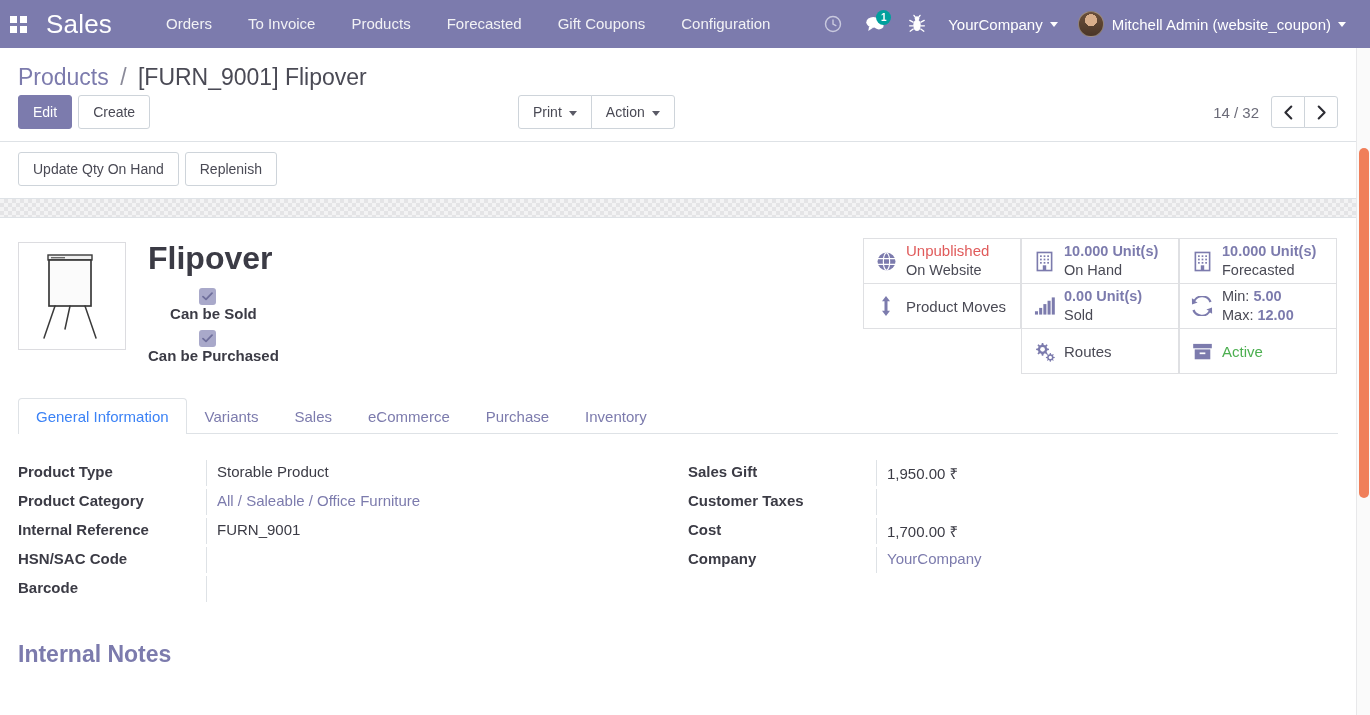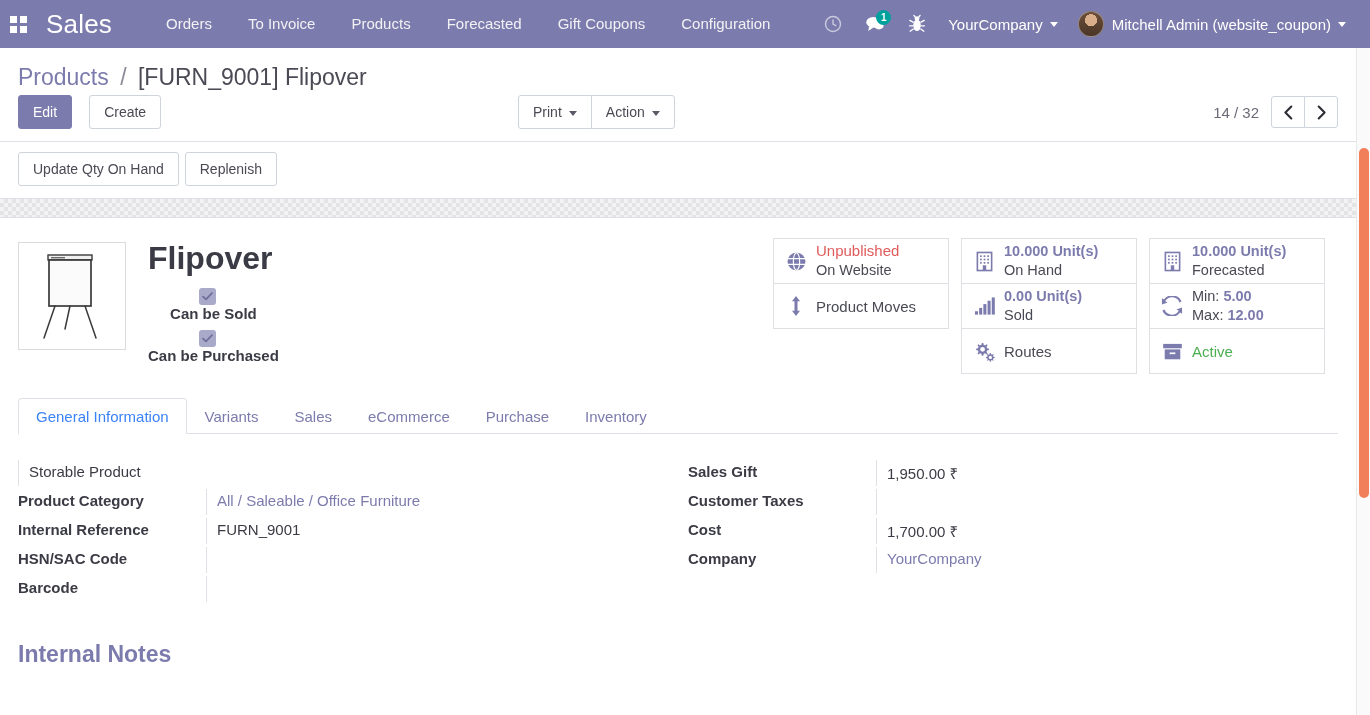--- a/index.html
+++ b/index.html
@@ -114,21 +114,20 @@
   }
   .breadcrumb .bc-link { color: #7C7BAD; cursor: pointer; }
   .breadcrumb .bc-sep { color: #8a8a99; margin: 0 5px; }
   .breadcrumb .bc-current { color: #4a4a55; }
 
   .cp-row {
     display: flex;
     align-items: center;
     padding-bottom: 12px;
     position: relative;
-    gap: 11px;
   }
   .btn {
     font-family: "Liberation Sans", sans-serif;
     font-size: 14px;
     padding: 6px 14px;
     border-radius: 3px;
     border: 1px solid #ced4da;
     background: #ffffff;
     color: #4a4a55;
     cursor: pointer;
@@ -241,24 +240,24 @@
   .stat-area {
     margin-left: auto;
     display: flex;
     flex-direction: column;
     align-items: flex-end;
     padding-top: 1px;
   }
   .stat-grid { display: flex; flex-direction: column; align-items: flex-end; }
   .stat-row { display: flex; }
   .stat-btn {
-    width: 176px;
+    width: 158px;
     height: 46px;
     border: 1px solid #dfe0e3;
-    margin: -1px 13px 0 -1px;
+    margin: -1px 1px 0 -1px;
     display: flex;
     align-items: center;
     padding: 0 6px 0 9px;
     background: #ffffff;
     cursor: pointer;
   }
   .stat-btn.empty { border: none; background: transparent; cursor: default; }
   .stat-ico {
     width: 26px;
     flex: none;
@@ -670,20 +669,21 @@
     <div class="tab">Sales</div>
     <div class="tab">eCommerce</div>
     <div class="tab">Purchase</div>
     <div class="tab">Inventory</div>
   </div>
 
   <div class="form-wrap">
 
     <div class="form-col">
       <div class="f-row">
+        <div class="f-label">Product Type</div>
         <div class="f-val">Storable Product</div>
       </div>
       <div class="f-row">
         <div class="f-label">Product Category</div>
         <div class="f-val link">All / Saleable / Office Furniture</div>
       </div>
       <div class="f-row">
         <div class="f-label">Internal Reference</div>
         <div class="f-val">FURN_9001</div>
       </div>

